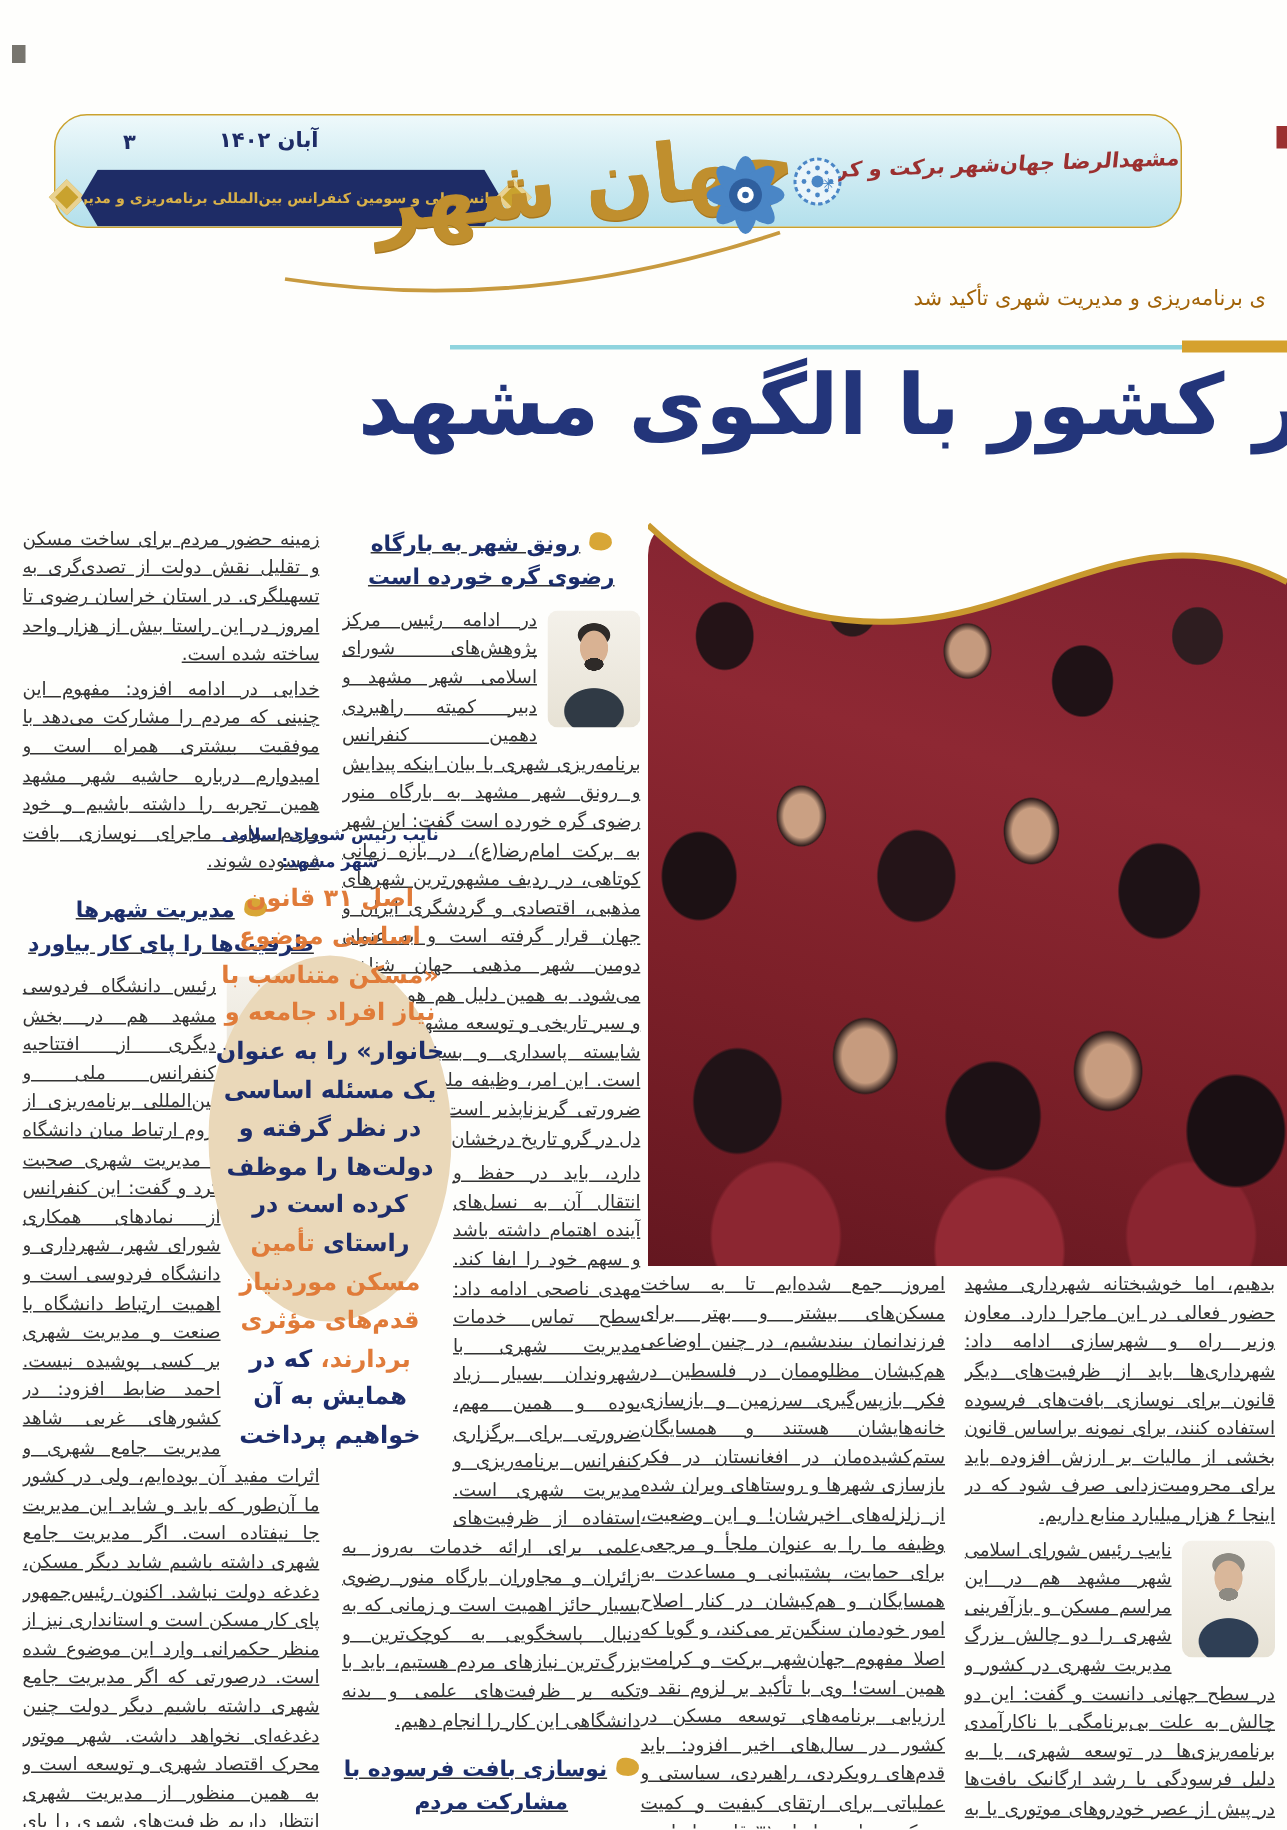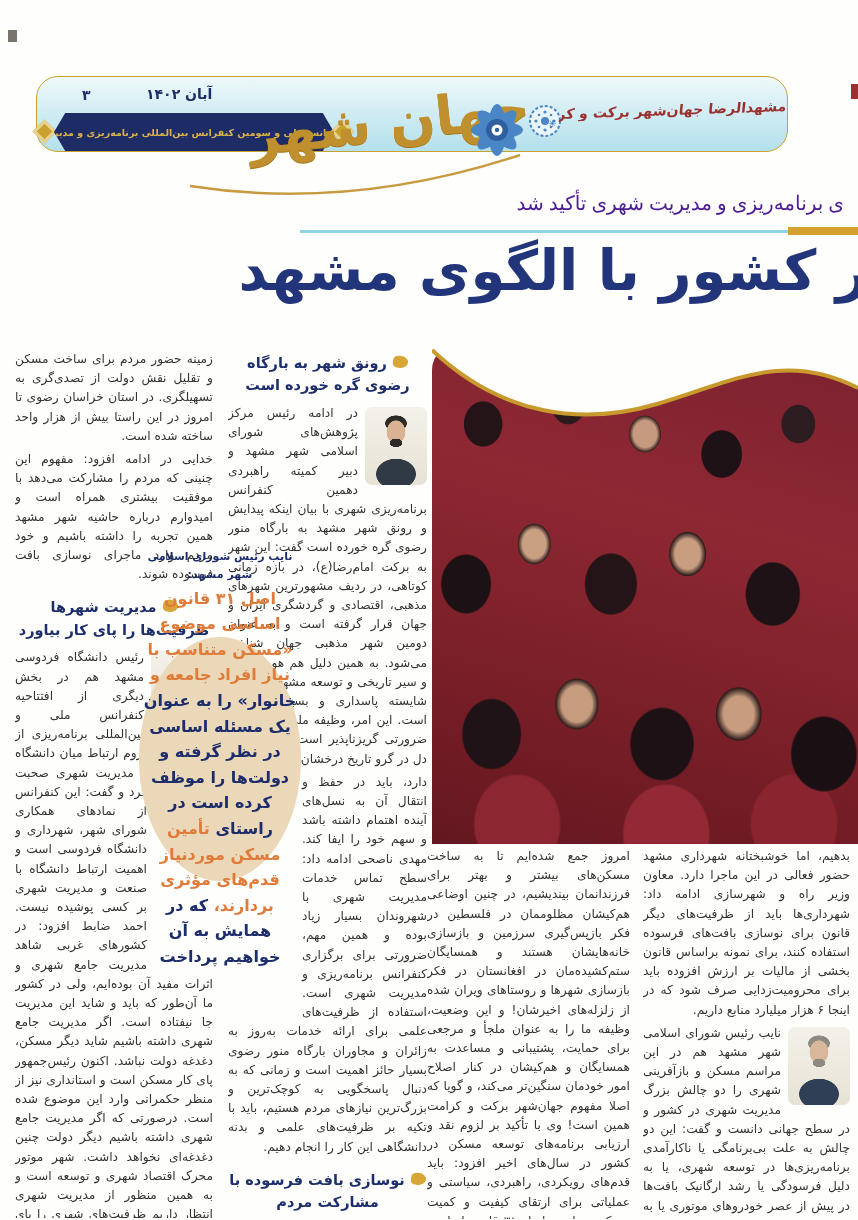--- a/index.html
+++ b/index.html
@@ -37,21 +37,21 @@
   .callig{
     position:absolute;left:560px;top:102px;width:226px;
     font-size:14px;font-weight:bold;color:#9b3030;white-space:nowrap;overflow:hidden;
     transform:skewX(-8deg) rotate(-2deg);text-align:center;
   }
   .callig-mark{position:absolute;left:548px;top:118px;font-size:10px;color:#3f7fc1;}
   .edge-seal{position:absolute;left:851px;top:84px;width:12px;height:15px;background:#9b3030;}
   
   .kicker{
     position:absolute;right:14px;top:191px;direction:rtl;white-space:nowrap;
-    font-size:20px;color:#4c1d95;font-family:Liberation Serif, serif;
+    font-size:14px;color:#a16207;
   }
   .rule-teal{position:absolute;left:300px;top:230px;width:490px;height:2.5px;background:#8fd4de;}
   .rule-gold{position:absolute;left:788px;top:227px;width:75px;height:8px;background:#d5a12e;}
   .headline{
     position:absolute;right:-10px;top:238px;direction:rtl;white-space:nowrap;
     font-size:56px;font-weight:bold;color:#23357a;letter-spacing:-1px;
   }
   
   .photo{
     position:absolute;left:432px;top:344px;width:426px;height:500px;
@@ -72,21 +72,21 @@
       radial-gradient(56px 64px at 54% 80%, #1d1115 55%, transparent 58%),
       radial-gradient(36px 42px at 72% 74%, #c79c7f 42%, #2e1c1b 62%, transparent 65%),
       radial-gradient(58px 66px at 92% 82%, #1a0f13 55%, transparent 58%),
       radial-gradient(70px 80px at 20% 96%, #8c2631 60%, transparent 63%),
       radial-gradient(70px 80px at 55% 98%, #932934 60%, transparent 63%),
       radial-gradient(70px 80px at 85% 96%, #8a2530 60%, transparent 63%),
       linear-gradient(195deg,#7c2130 0%,#8e2833 35%,#7d2029 65%,#641720 100%);
   }
   .photo-wave{position:absolute;left:432px;top:330px;}
   
-  .col{position:absolute;overflow:hidden;font-size:12.2px;line-height:19.2px;color:#333;text-align:justify;}
+  .col{position:absolute;overflow:hidden;font-size:12.2px;line-height:19.2px;color:#333;text-align:justify;text-decoration:underline;}
   .col p{margin:0 0 4px 0;}
   #col1{left:15px;top:350px;width:198px;height:868px;}
   #col2{left:228px;top:350px;width:199px;height:868px;}
   #col3{left:427px;top:847px;width:203px;height:372px;}
   #col4{left:643px;top:847px;width:207px;height:372px;}
   .art-h{font-weight:bold;color:#1c2e6b;font-size:14.5px;line-height:1.55;margin:12px 0 7px 0;text-align:center;}
   .blob{display:inline-block;width:15px;height:12px;background:#d8a636;border-radius:45% 55% 60% 40%;margin-left:6px;transform:rotate(8deg);}
   .portrait{
     float:right;width:62px;height:78px;margin:3px 0 3px 7px;border-radius:7px;
     background:

